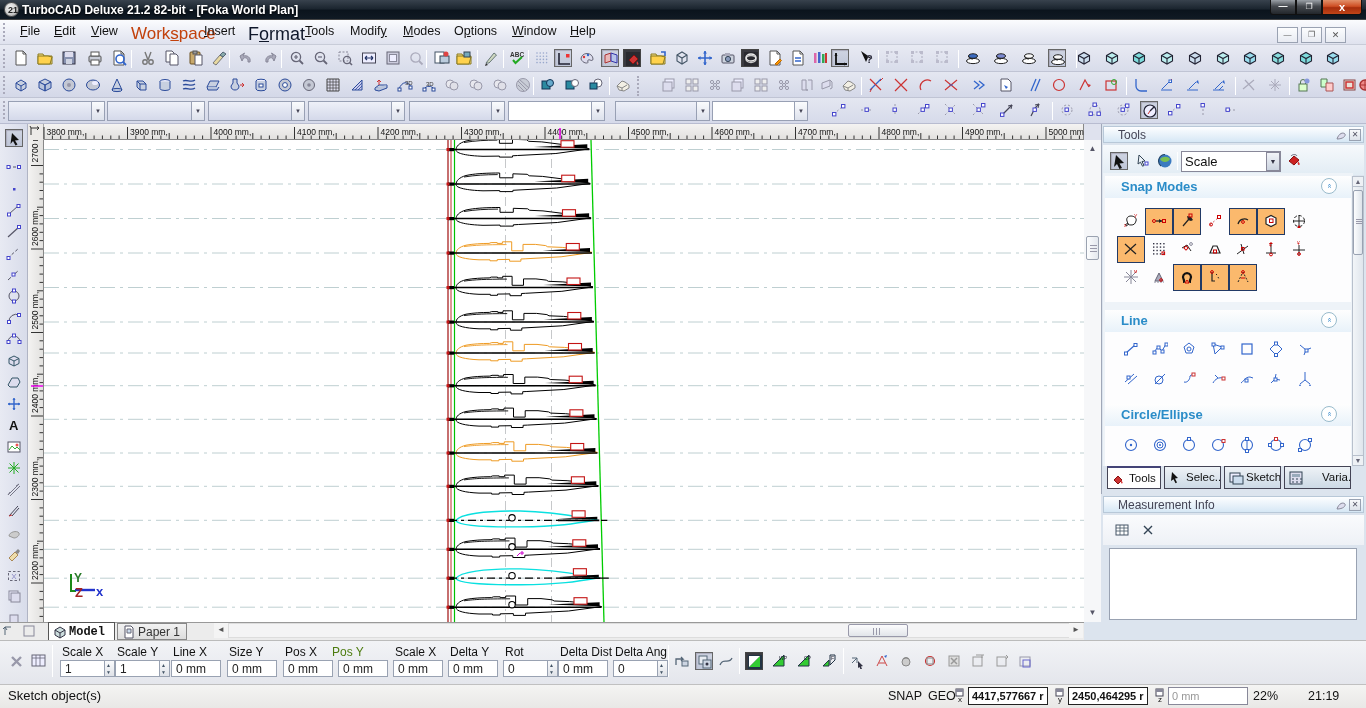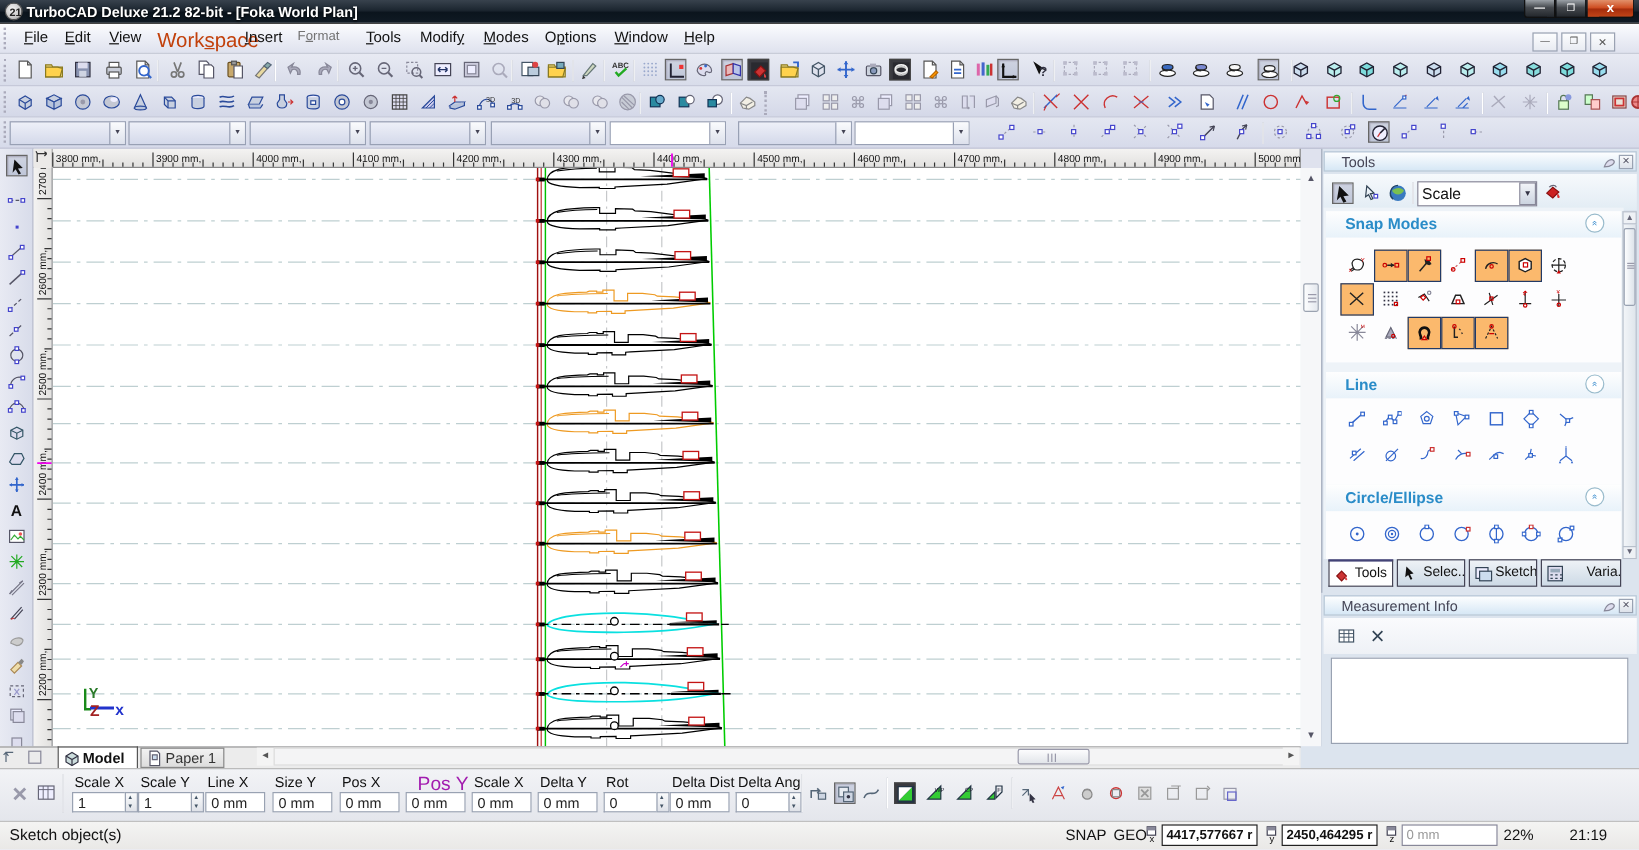--- a/index.html
+++ b/index.html
@@ -16,21 +16,21 @@
 <div class="" style="left:22px;top:2px;width:500px;height:16px;color:#fff;font-size:12px;font-weight:bold;line-height:16px;text-shadow:0 1px 2px #000;">TurboCAD Deluxe 21.2 82-bit - [Foka World Plan]</div>
 <div class="" style="left:1270px;top:0px;width:26px;height:15px;background:linear-gradient(#9aa0a6,#45494e 45%,#23272c);border:1px solid #111;border-top:none;border-radius:0 0 0 3px;color:#fff;text-align:center;font-size:9px;line-height:12px;"><b>—</b></div>
 <div class="" style="left:1296px;top:0px;width:26px;height:15px;background:linear-gradient(#9aa0a6,#45494e 45%,#23272c);border:1px solid #111;border-top:none;color:#fff;text-align:center;font-size:8px;line-height:13px;">❐</div>
 <div class="" style="left:1322px;top:0px;width:40px;height:15px;background:linear-gradient(#e2906a 0%,#cf4f24 45%,#a62d0c 55%,#c24518 100%);border:1px solid #111;border-top:none;border-radius:0 0 3px 0;color:#fff;text-align:center;font-size:11px;font-weight:bold;line-height:14px;">x</div>
 <div class="" style="left:0px;top:20px;width:1366px;height:25px;background:linear-gradient(#fbfcfe,#eceef6 50%,#dfe2ee);border-bottom:1px solid #c8ccd8;"></div>
 <div style="position:absolute;left:20px;top:24px;font-size:12.5px;color:#111;"><u>F</u>ile</div>
 <div style="position:absolute;left:54px;top:24px;font-size:12.5px;color:#111;"><u>E</u>dit</div>
 <div style="position:absolute;left:91px;top:24px;font-size:12.5px;color:#111;"><u>V</u>iew</div>
 <div style="position:absolute;left:131px;top:24px;font-size:17px;color:#c2410c;">Work<u>s</u>pace</div>
 <div style="position:absolute;left:204px;top:24px;font-size:12.5px;color:#111;"><u>I</u>nsert</div>
-<div style="position:absolute;left:248px;top:24px;font-size:11px;color:#737373;">F<u>o</u>rmat</div>
+<div style="position:absolute;left:248px;top:24px;font-size:18px;color:#0f172a;">F<u>o</u>rmat</div>
 <div style="position:absolute;left:305px;top:24px;font-size:12.5px;color:#111;"><u>T</u>ools</div>
 <div style="position:absolute;left:350px;top:24px;font-size:12.5px;color:#111;">Modif<u>y</u></div>
 <div style="position:absolute;left:403px;top:24px;font-size:12.5px;color:#111;"><u>M</u>odes</div>
 <div style="position:absolute;left:454px;top:24px;font-size:12.5px;color:#111;">O<u>p</u>tions</div>
 <div style="position:absolute;left:512px;top:24px;font-size:12.5px;color:#111;"><u>W</u>indow</div>
 <div style="position:absolute;left:570px;top:24px;font-size:12.5px;color:#111;"><u>H</u>elp</div>
 <div class="grip" style="left:3px;top:23px;width:3px;height:18px;"></div>
 <div class="" style="left:1277px;top:27px;width:21px;height:16px;background:linear-gradient(#fcfdfe,#e8ebf2);border:1px solid #9aa2b2;color:#555;text-align:center;font-size:8px;line-height:14px;">—</div>
 <div class="" style="left:1301px;top:27px;width:21px;height:16px;background:linear-gradient(#fcfdfe,#e8ebf2);border:1px solid #9aa2b2;color:#555;text-align:center;font-size:8px;line-height:14px;">❐</div>
 <div class="" style="left:1325px;top:27px;width:21px;height:16px;background:linear-gradient(#fcfdfe,#e8ebf2);border:1px solid #9aa2b2;color:#555;text-align:center;font-size:9px;line-height:14px;">✕</div>
@@ -1793,21 +1793,21 @@
       <rect x="22" y="3" width="10" height="10" fill="none" stroke="#889"></rect>
     </svg>
   </div>
 <div class="" style="left:48px;top:622px;width:67px;height:18px;background:#fff;border:1px solid #555;border-bottom:none;font-size:12px;font-weight:bold;color:#111;">
     <div style="left:4px;top:2px;width:14px;height:14px;">
       <svg width="14" height="14" viewBox="0 0 14 14" style="">
         <path d="M2 5l5-3 5 3v5l-5 3-5-3z" fill="#cdd" stroke="#334"></path>
         <path d="M2 5l5 3 5-3M7 8v5" stroke="#334" fill="none"></path>
       </svg>
     </div>
-    <div style="left:20px;top:2px;">Model</div>
+    <div style="left:20px;top:2px;font-family:Liberation Mono, monospace;">Model</div>
   </div>
 <div class="" style="left:117px;top:623px;width:70px;height:17px;background:linear-gradient(#f2f2f2,#ddd);border:1px solid #888;font-size:12px;color:#333;">
     <div style="left:4px;top:1px;width:14px;height:14px;">
       <svg width="14" height="14" viewBox="0 0 14 14" style="">
         <path d="M3 1h6l2 2v10H3z" fill="#fff" stroke="#556"></path>
         <path d="M5 4h4v4H5z" fill="#cde" stroke="#667"></path>
       </svg>
     </div>
     <div style="left:20px;top:1px;">Paper 1</div>
   </div>
@@ -1842,21 +1842,21 @@
 <div class="" style="left:159px;top:660px;width:11px;height:17px;background:linear-gradient(#fafbfc,#dfe2e8);border:1px solid #99a2b2;">
     <div style="left:1px;top:1px;font-size:5px;color:#456;">▲</div>
     <div style="left:1px;top:8px;font-size:5px;color:#456;">▼</div>
   </div>
 <div class="" style="left:173px;top:645px;width:54px;height:13px;font-size:12px;color:#111;">Line X</div>
 <div class="" style="left:171px;top:660px;width:50px;height:17px;background:#fff;border:1px solid #99a2b2;border-right:1px solid #99a2b2;font-size:12px;color:#222;padding:1px 0 0 4px;">0 mm</div>
 <div class="" style="left:229px;top:645px;width:54px;height:13px;font-size:12px;color:#111;">Size Y</div>
 <div class="" style="left:227px;top:660px;width:50px;height:17px;background:#fff;border:1px solid #99a2b2;border-right:1px solid #99a2b2;font-size:12px;color:#222;padding:1px 0 0 4px;">0 mm</div>
 <div class="" style="left:285px;top:645px;width:54px;height:13px;font-size:12px;color:#111;">Pos X</div>
 <div class="" style="left:283px;top:660px;width:50px;height:17px;background:#fff;border:1px solid #99a2b2;border-right:1px solid #99a2b2;font-size:12px;color:#222;padding:1px 0 0 4px;">0 mm</div>
-<div class="" style="left:348px;top:645px;width:54px;height:13px;font-size:16px;color:#a21caf;">Pos Y</div>
+<div class="" style="left:332px;top:645px;width:54px;height:13px;font-size:12px;color:#4d7c0f;">Pos Y</div>
 <div class="" style="left:338px;top:660px;width:50px;height:17px;background:#fff;border:1px solid #99a2b2;border-right:1px solid #99a2b2;font-size:12px;color:#222;padding:1px 0 0 4px;">0 mm</div>
 <div class="" style="left:395px;top:645px;width:54px;height:13px;font-size:12px;color:#111;">Scale X</div>
 <div class="" style="left:393px;top:660px;width:50px;height:17px;background:#fff;border:1px solid #99a2b2;border-right:1px solid #99a2b2;font-size:12px;color:#222;padding:1px 0 0 4px;">0 mm</div>
 <div class="" style="left:450px;top:645px;width:54px;height:13px;font-size:12px;color:#111;">Delta Y</div>
 <div class="" style="left:448px;top:660px;width:50px;height:17px;background:#fff;border:1px solid #99a2b2;border-right:1px solid #99a2b2;font-size:12px;color:#222;padding:1px 0 0 4px;">0 mm</div>
 <div class="" style="left:505px;top:645px;width:54px;height:13px;font-size:12px;color:#111;">Rot</div>
 <div class="" style="left:503px;top:660px;width:44px;height:17px;background:#fff;border:1px solid #99a2b2;border-right:none;font-size:12px;color:#222;padding:1px 0 0 4px;">0</div>
 <div class="" style="left:547px;top:660px;width:11px;height:17px;background:linear-gradient(#fafbfc,#dfe2e8);border:1px solid #99a2b2;">
     <div style="left:1px;top:1px;font-size:5px;color:#456;">▲</div>
     <div style="left:1px;top:8px;font-size:5px;color:#456;">▼</div>

